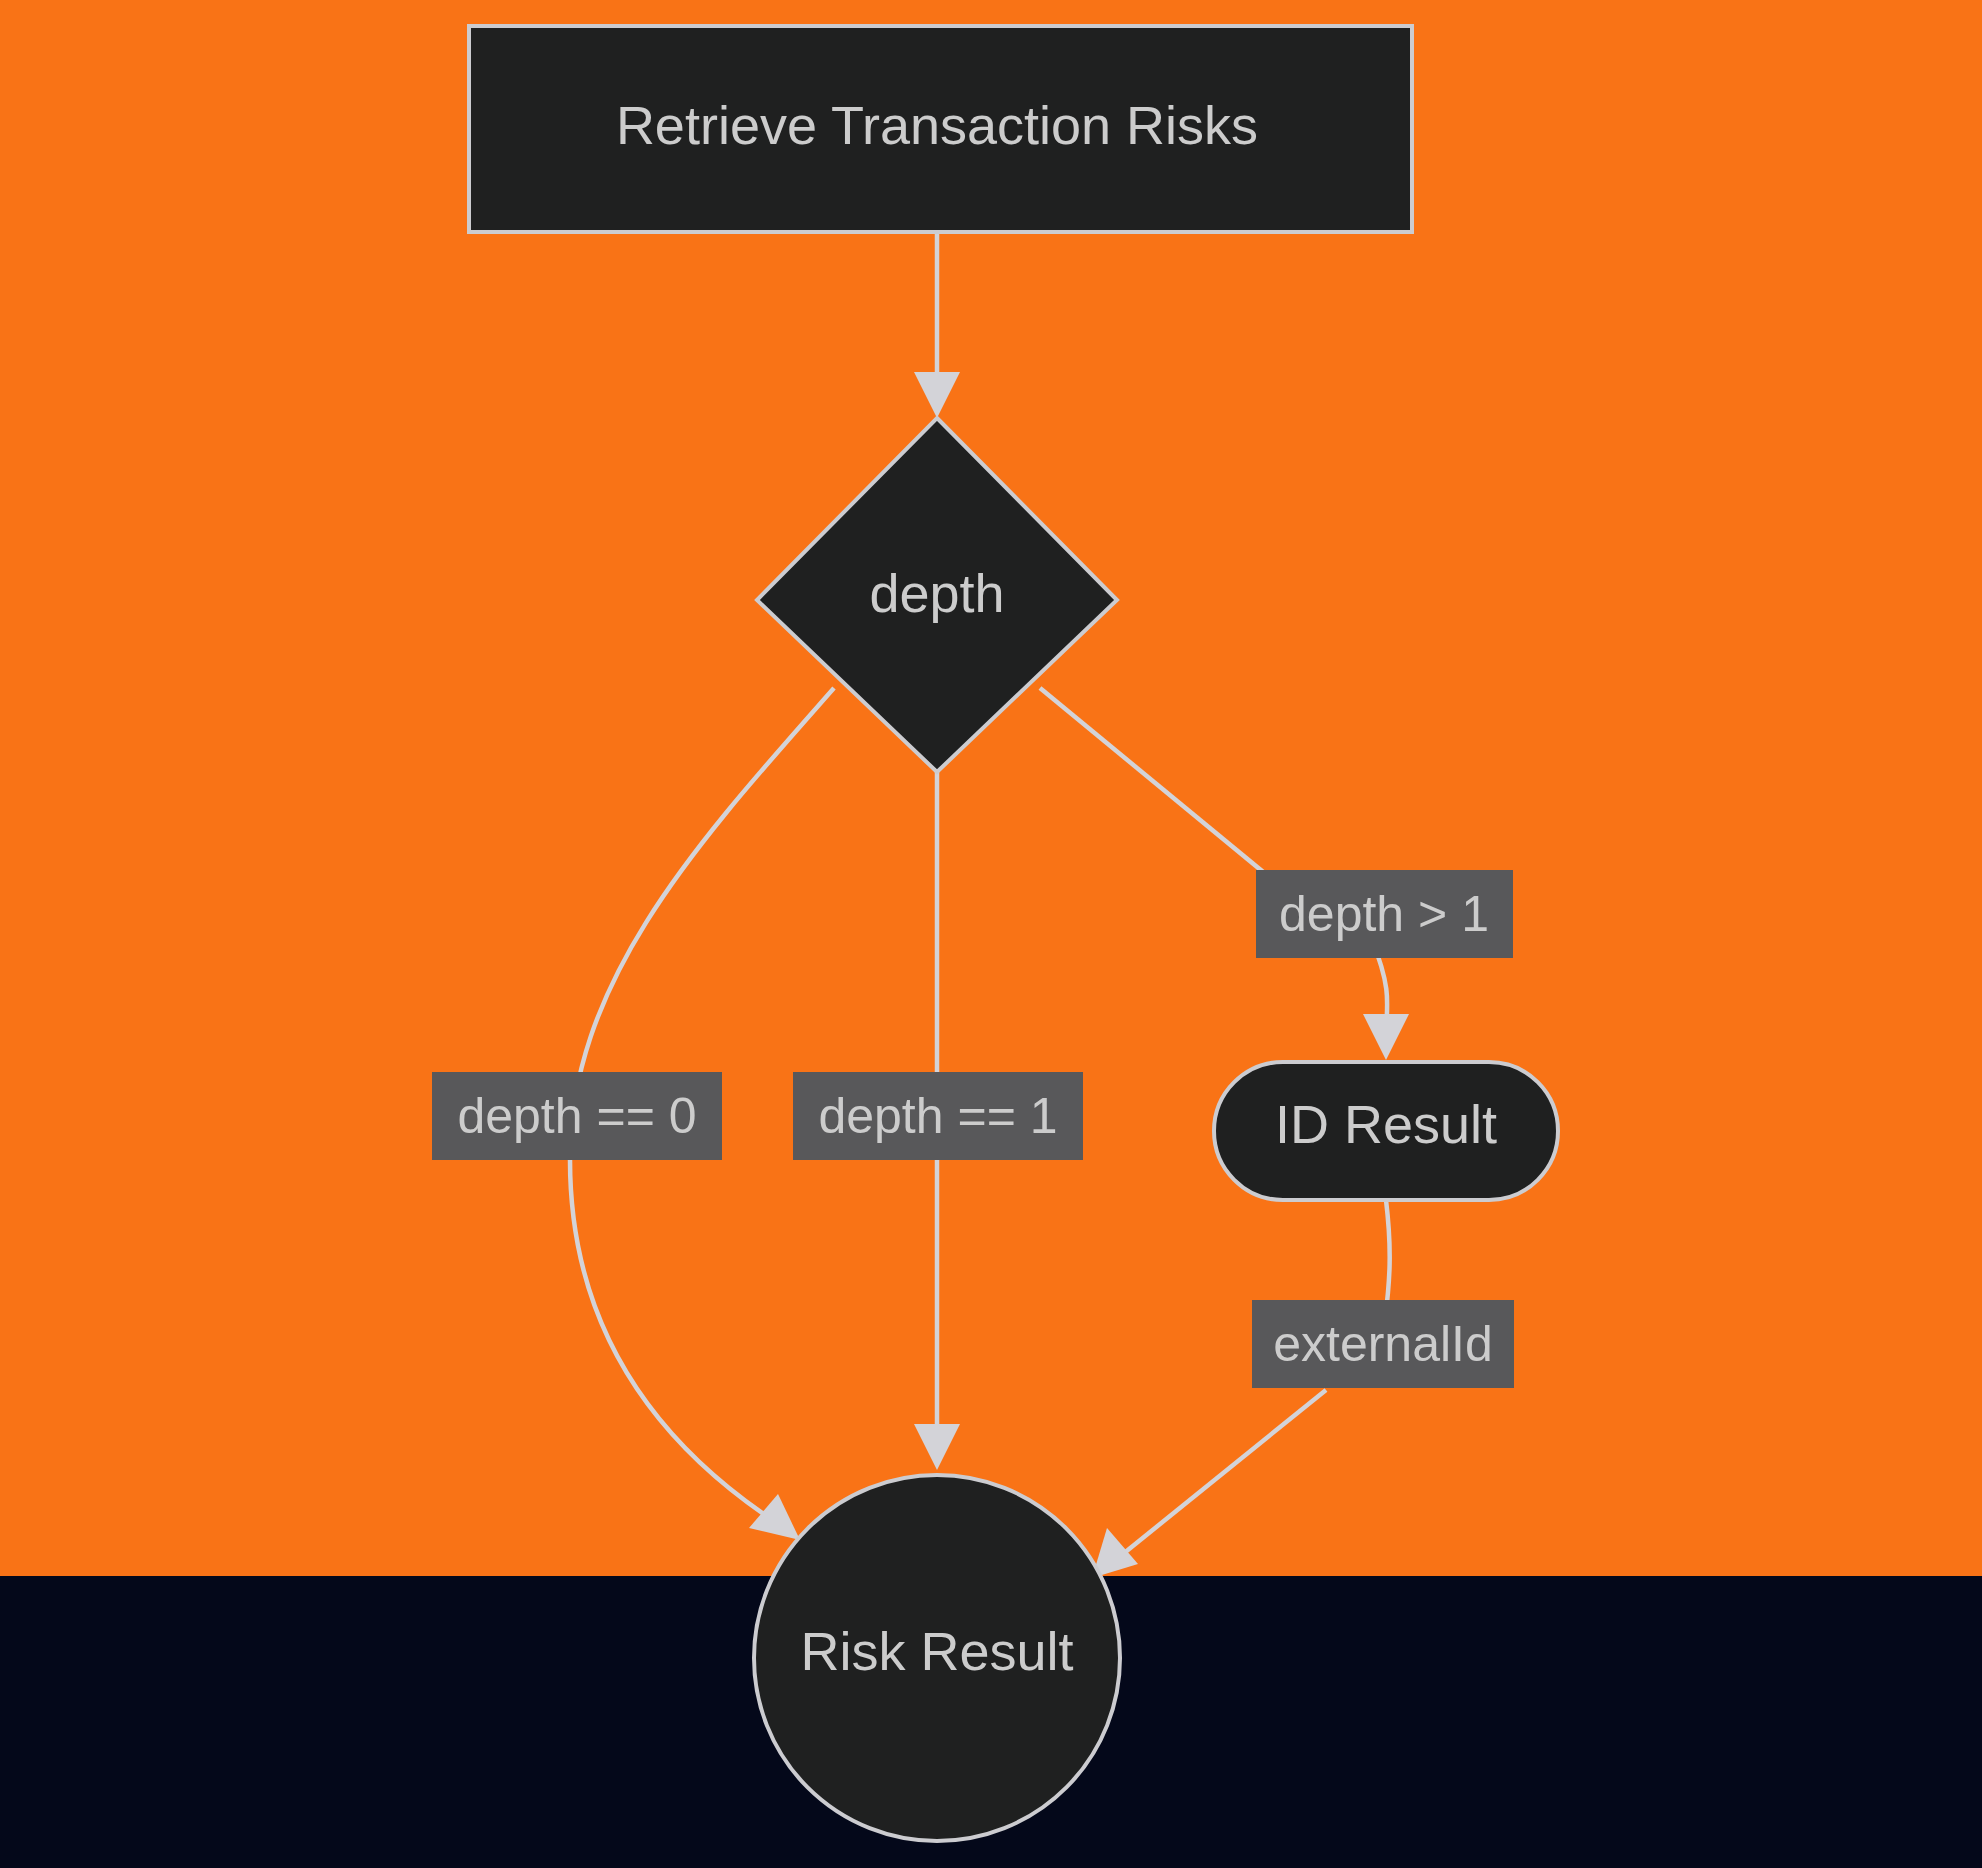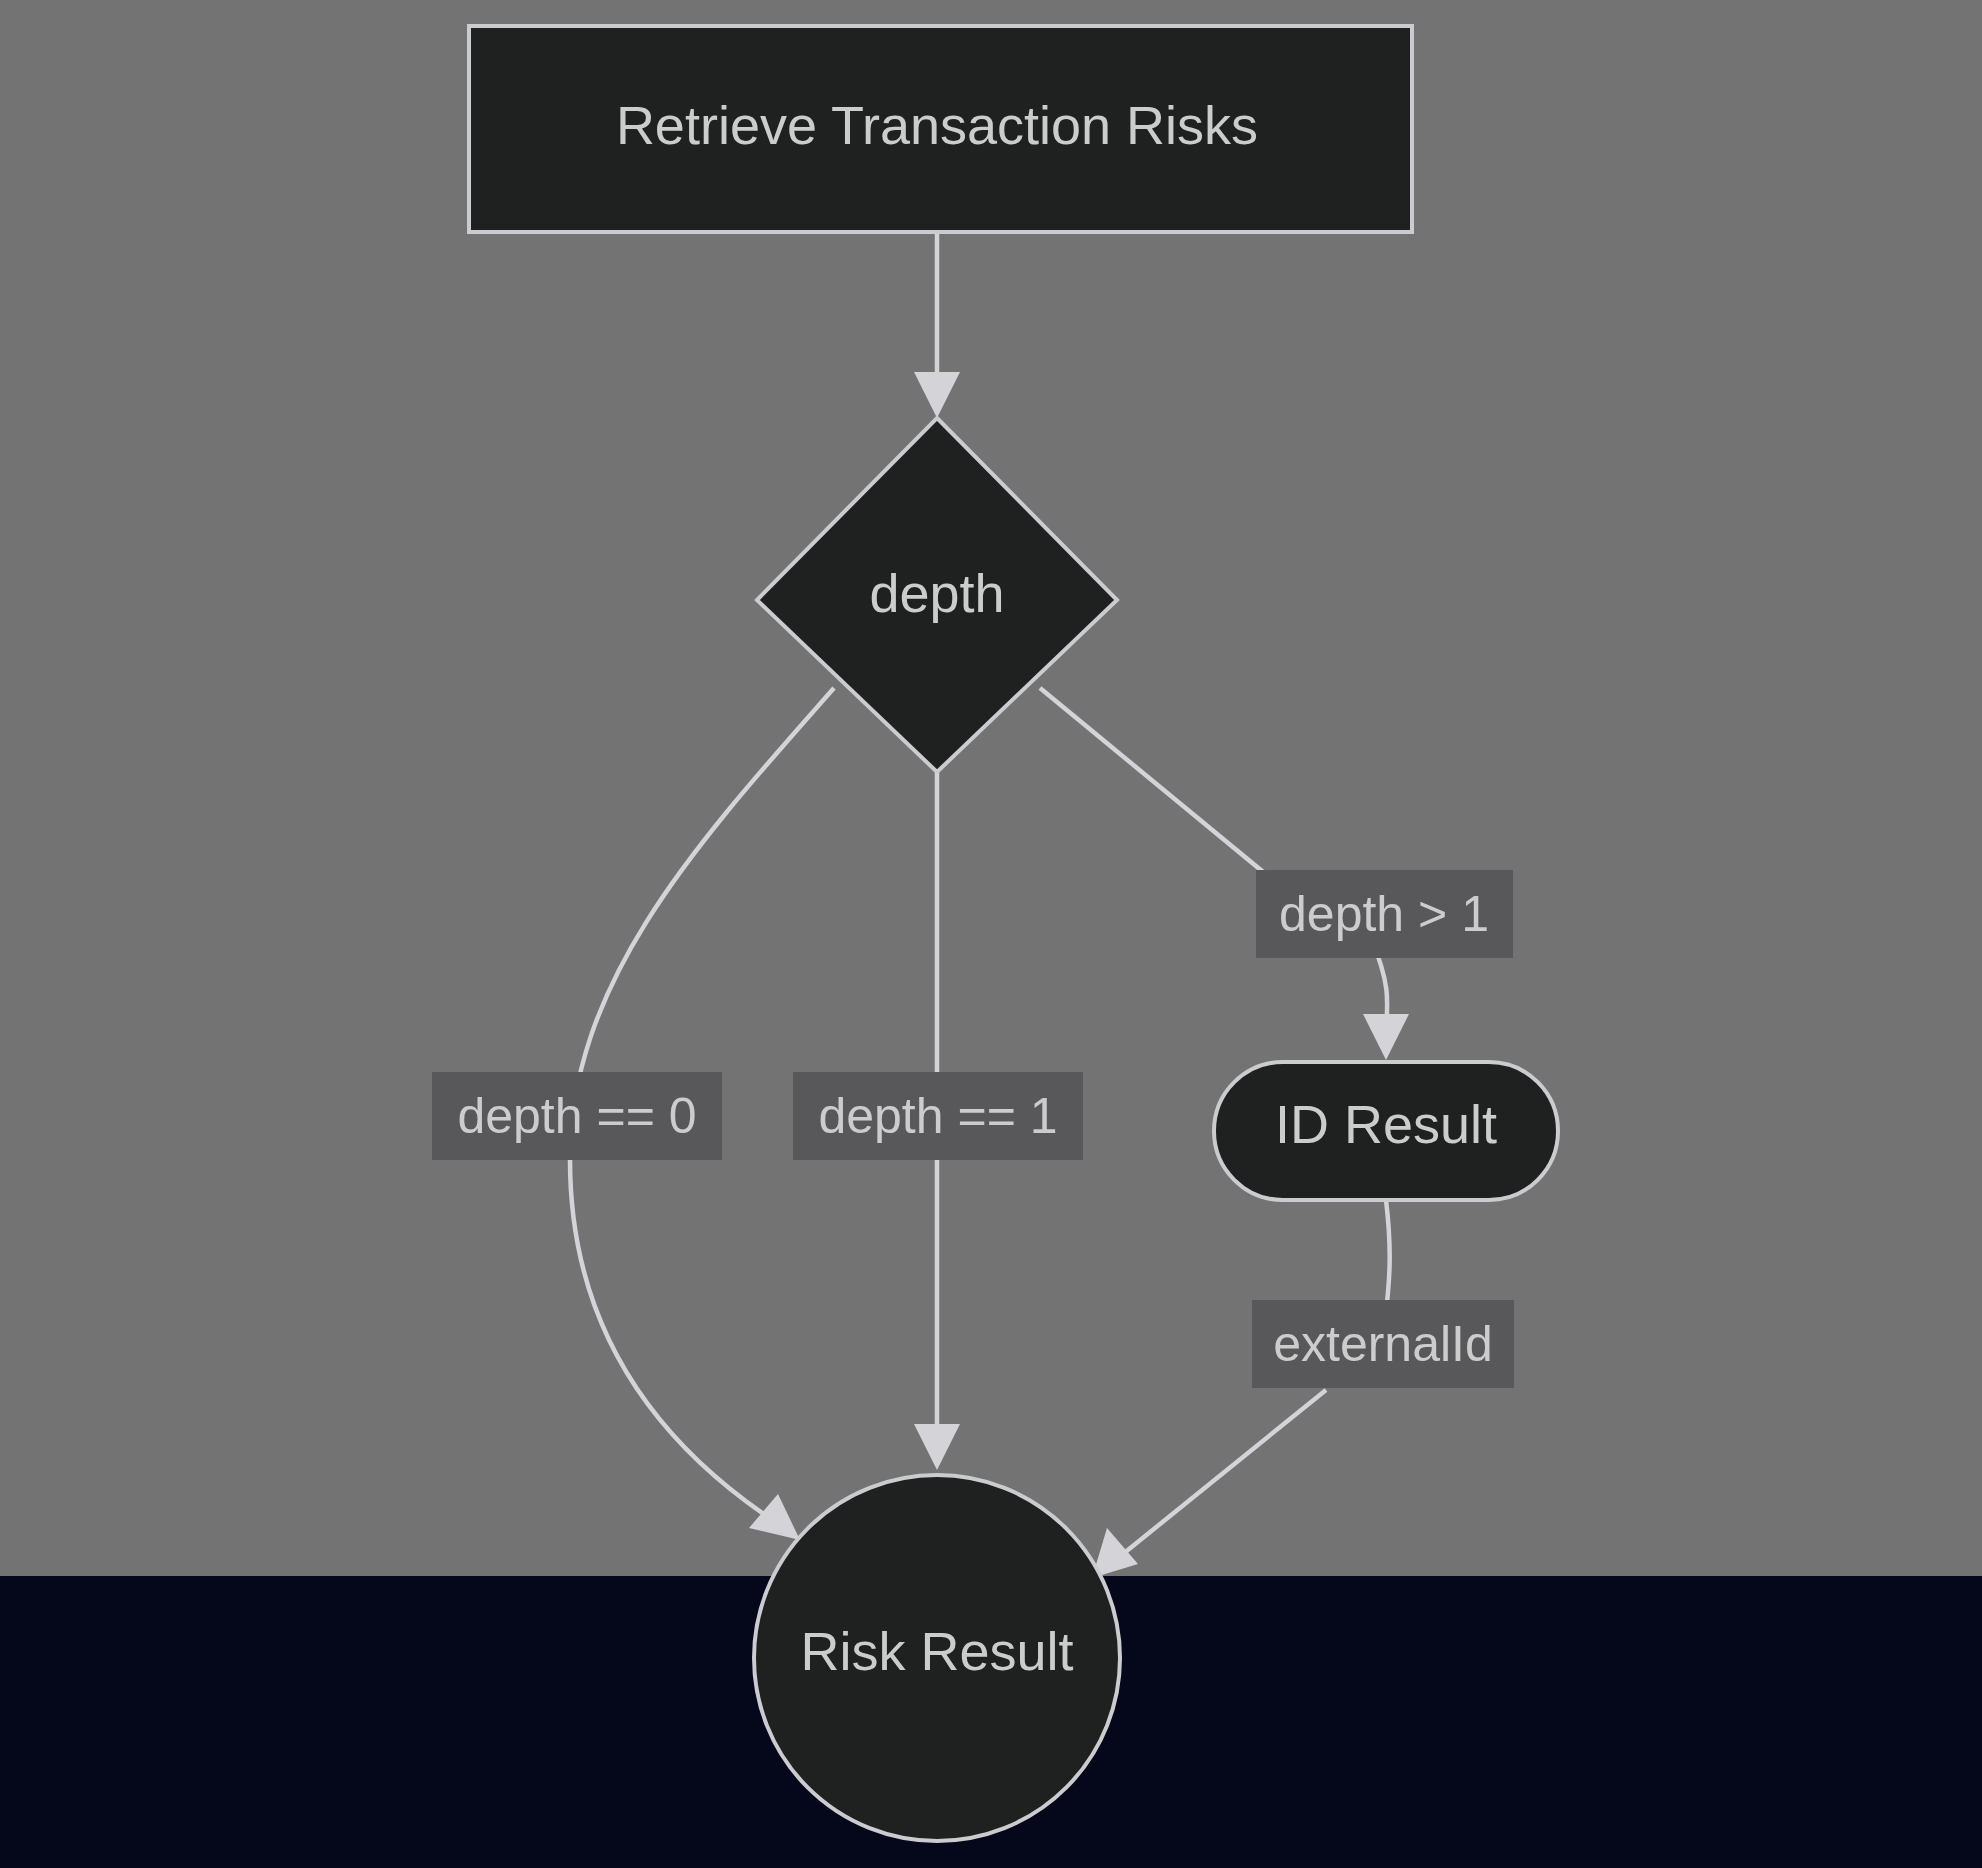--- a/index.html
+++ b/index.html
@@ -10,21 +10,21 @@
   body {
     width: 1982px;
     height: 1868px;
     overflow: hidden;
     font-family: "Liberation Sans", sans-serif;
   }
   #diagram-root {
     position: relative;
     width: 1982px;
     height: 1576px;
-    background: #737373;
+    background: #f97316;
   }
   svg#flowchart {
     position: absolute;
     top: 0;
     left: 0;
     width: 1982px;
     height: 1868px;
     display: block;
   }
   .node-shape {

